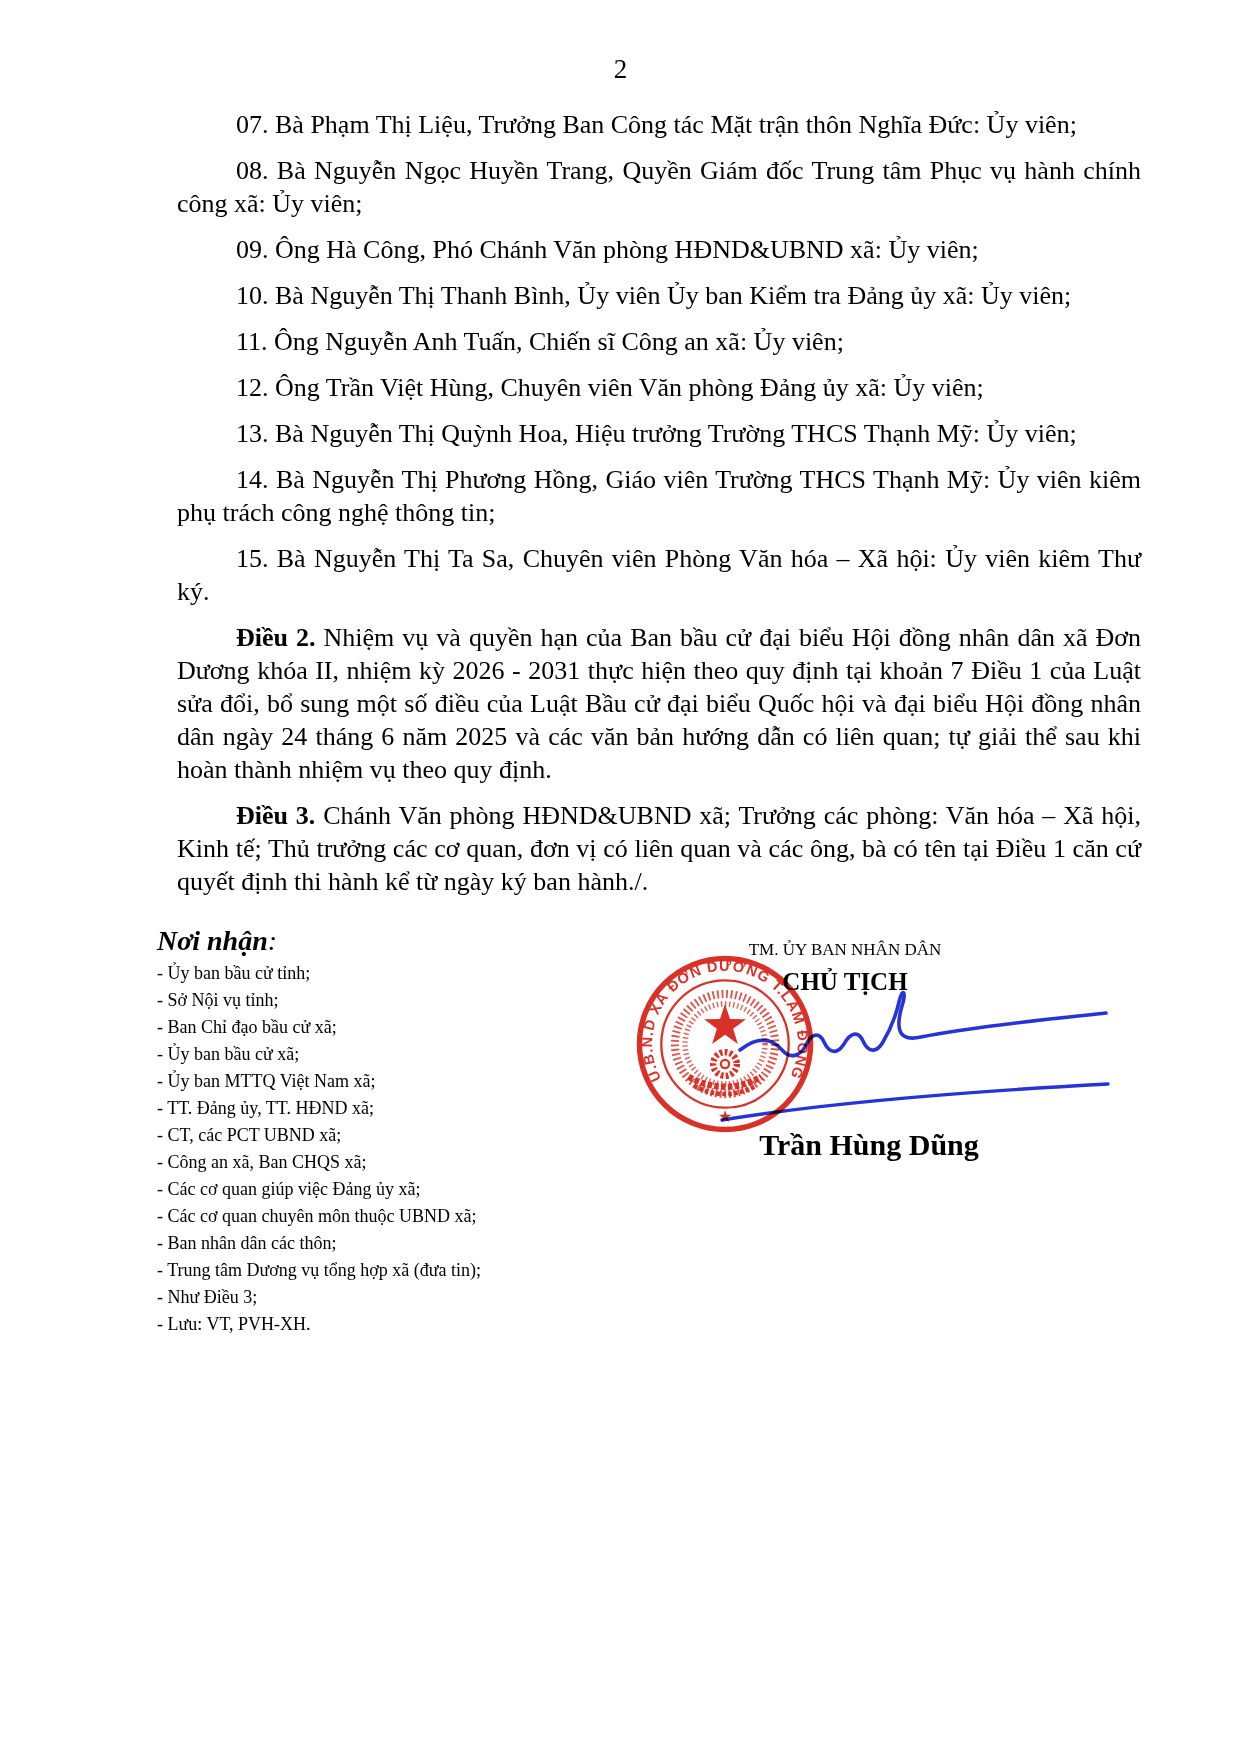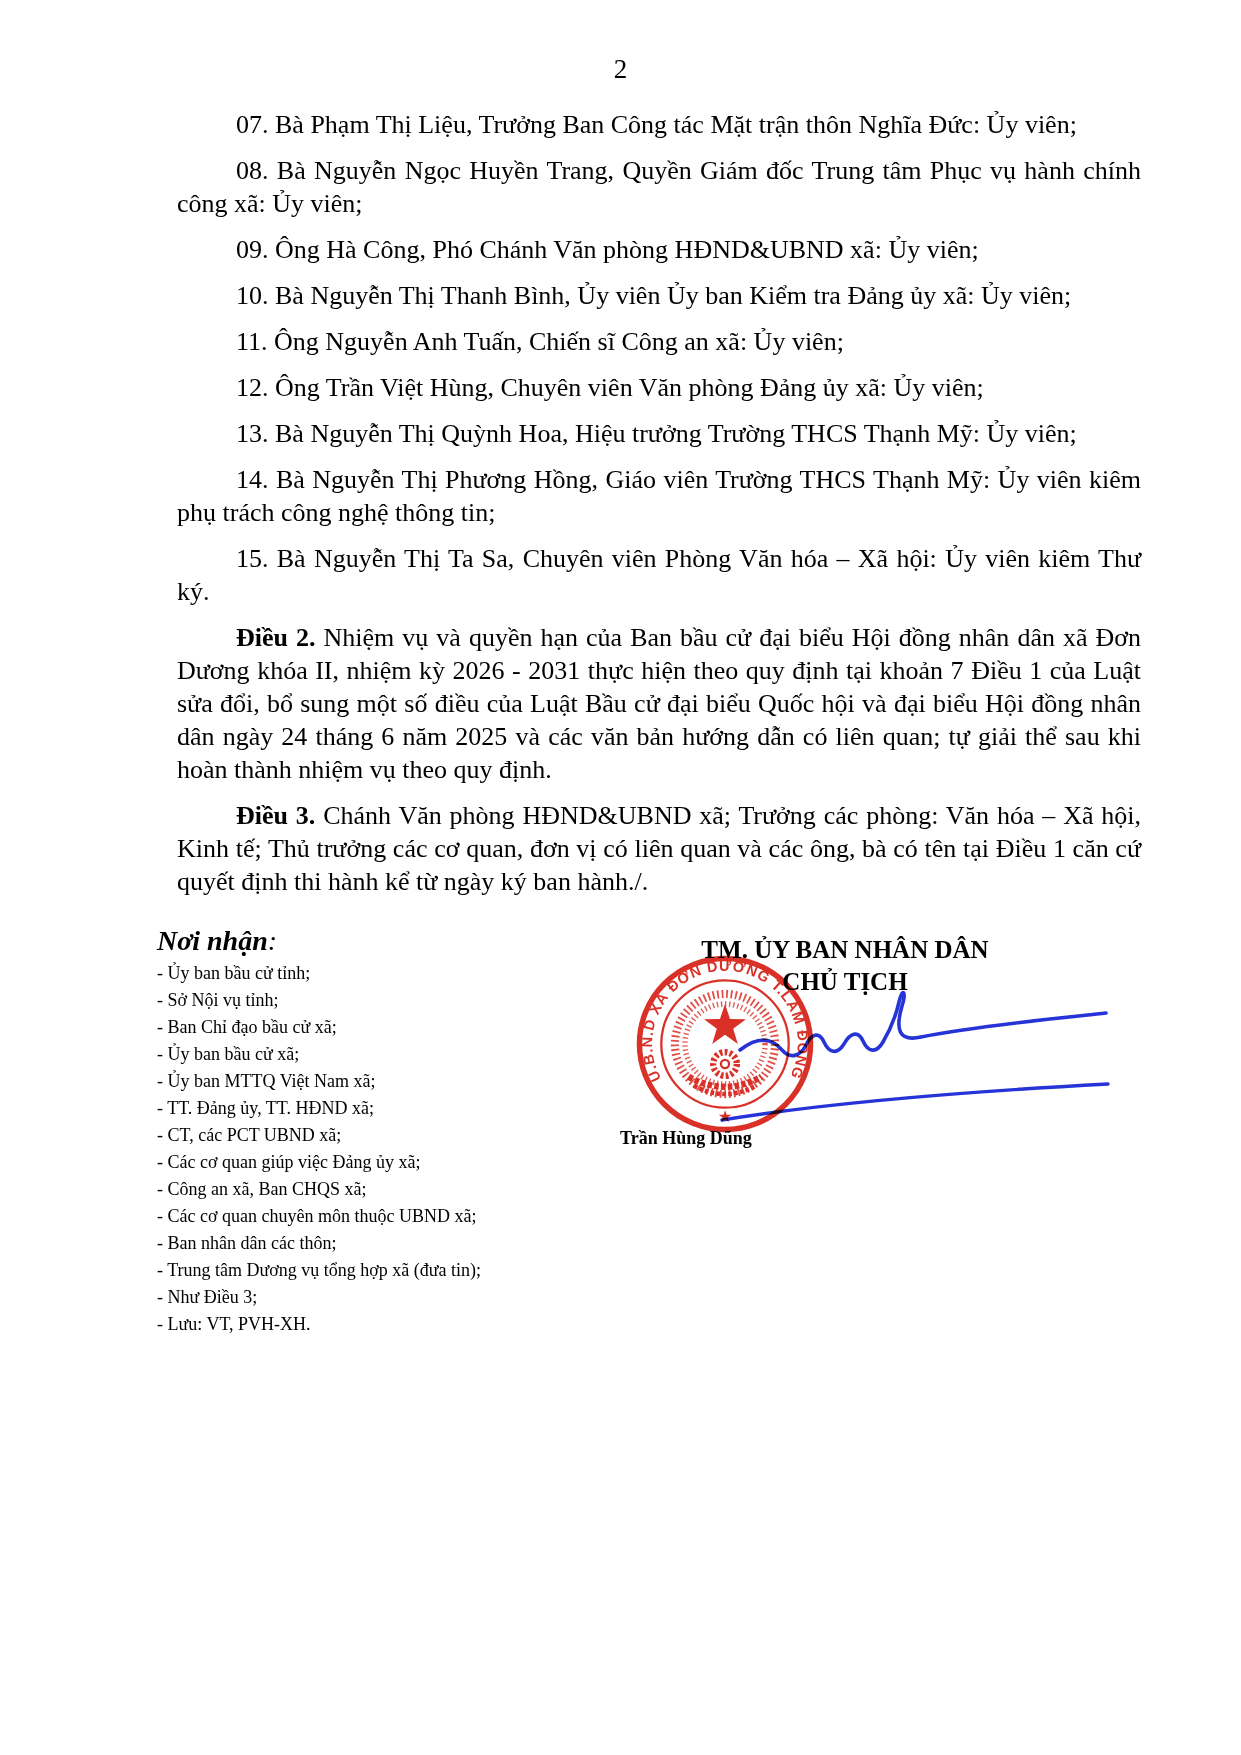--- a/index.html
+++ b/index.html
@@ -50,32 +50,32 @@
   }
   
   .sign-block{
     position:absolute;
     left:620px;top:934px;
     width:450px;
     text-align:center;
     z-index:2;
   }
   .sign-authority{
-    font-size:25px;font-weight:bold;line-height:32px;
+    font-size:17px;font-weight:normal;line-height:32px;
     white-space:nowrap;
   }
   .sign-title{
     font-size:25px;font-weight:bold;line-height:32px;
   }
   .signer-name{
     position:absolute;
-    left:620px;top:1128px;
+    left:644px;top:1128px;
     width:450px;
-    text-align:left;
-    font-size:18px;font-weight:bold;
+    text-align:center;
+    font-size:30px;font-weight:bold;
     z-index:2;
   }
   .stamp{
     position:absolute;
     left:634px;top:953px;
     width:182px;height:182px;
     z-index:1;
     mix-blend-mode:multiply;
     opacity:.95;
   }
@@ -112,22 +112,22 @@
 
   <div class="recipients">
     <div class="recipients-label"><span class="lbl">Nơi nhận</span><span class="colon">:</span></div>
     <div class="recipient-item">- Ủy ban bầu cử tỉnh;</div>
     <div class="recipient-item">- Sở Nội vụ tỉnh;</div>
     <div class="recipient-item">- Ban Chỉ đạo bầu cử xã;</div>
     <div class="recipient-item">- Ủy ban bầu cử xã;</div>
     <div class="recipient-item">- Ủy ban MTTQ Việt Nam xã;</div>
     <div class="recipient-item">- TT. Đảng ủy, TT. HĐND xã;</div>
     <div class="recipient-item">- CT, các PCT UBND xã;</div>
+    <div class="recipient-item">- Công an xã, Ban CHQS xã;</div>
     <div class="recipient-item">- Các cơ quan giúp việc Đảng ủy xã;</div>
-    <div class="recipient-item">- Công an xã, Ban CHQS xã;</div>
     <div class="recipient-item">- Các cơ quan chuyên môn thuộc UBND xã;</div>
     <div class="recipient-item">- Ban nhân dân các thôn;</div>
     <div class="recipient-item">- Trung tâm Dương vụ tổng hợp xã (đưa tin);</div>
     <div class="recipient-item">- Như Điều 3;</div>
     <div class="recipient-item">- Lưu: VT, PVH-XH.</div>
   </div>
 
   <div class="sign-block">
     <div class="sign-authority">TM. ỦY BAN NHÂN DÂN</div>
     <div class="sign-title">CHỦ TỊCH</div>

